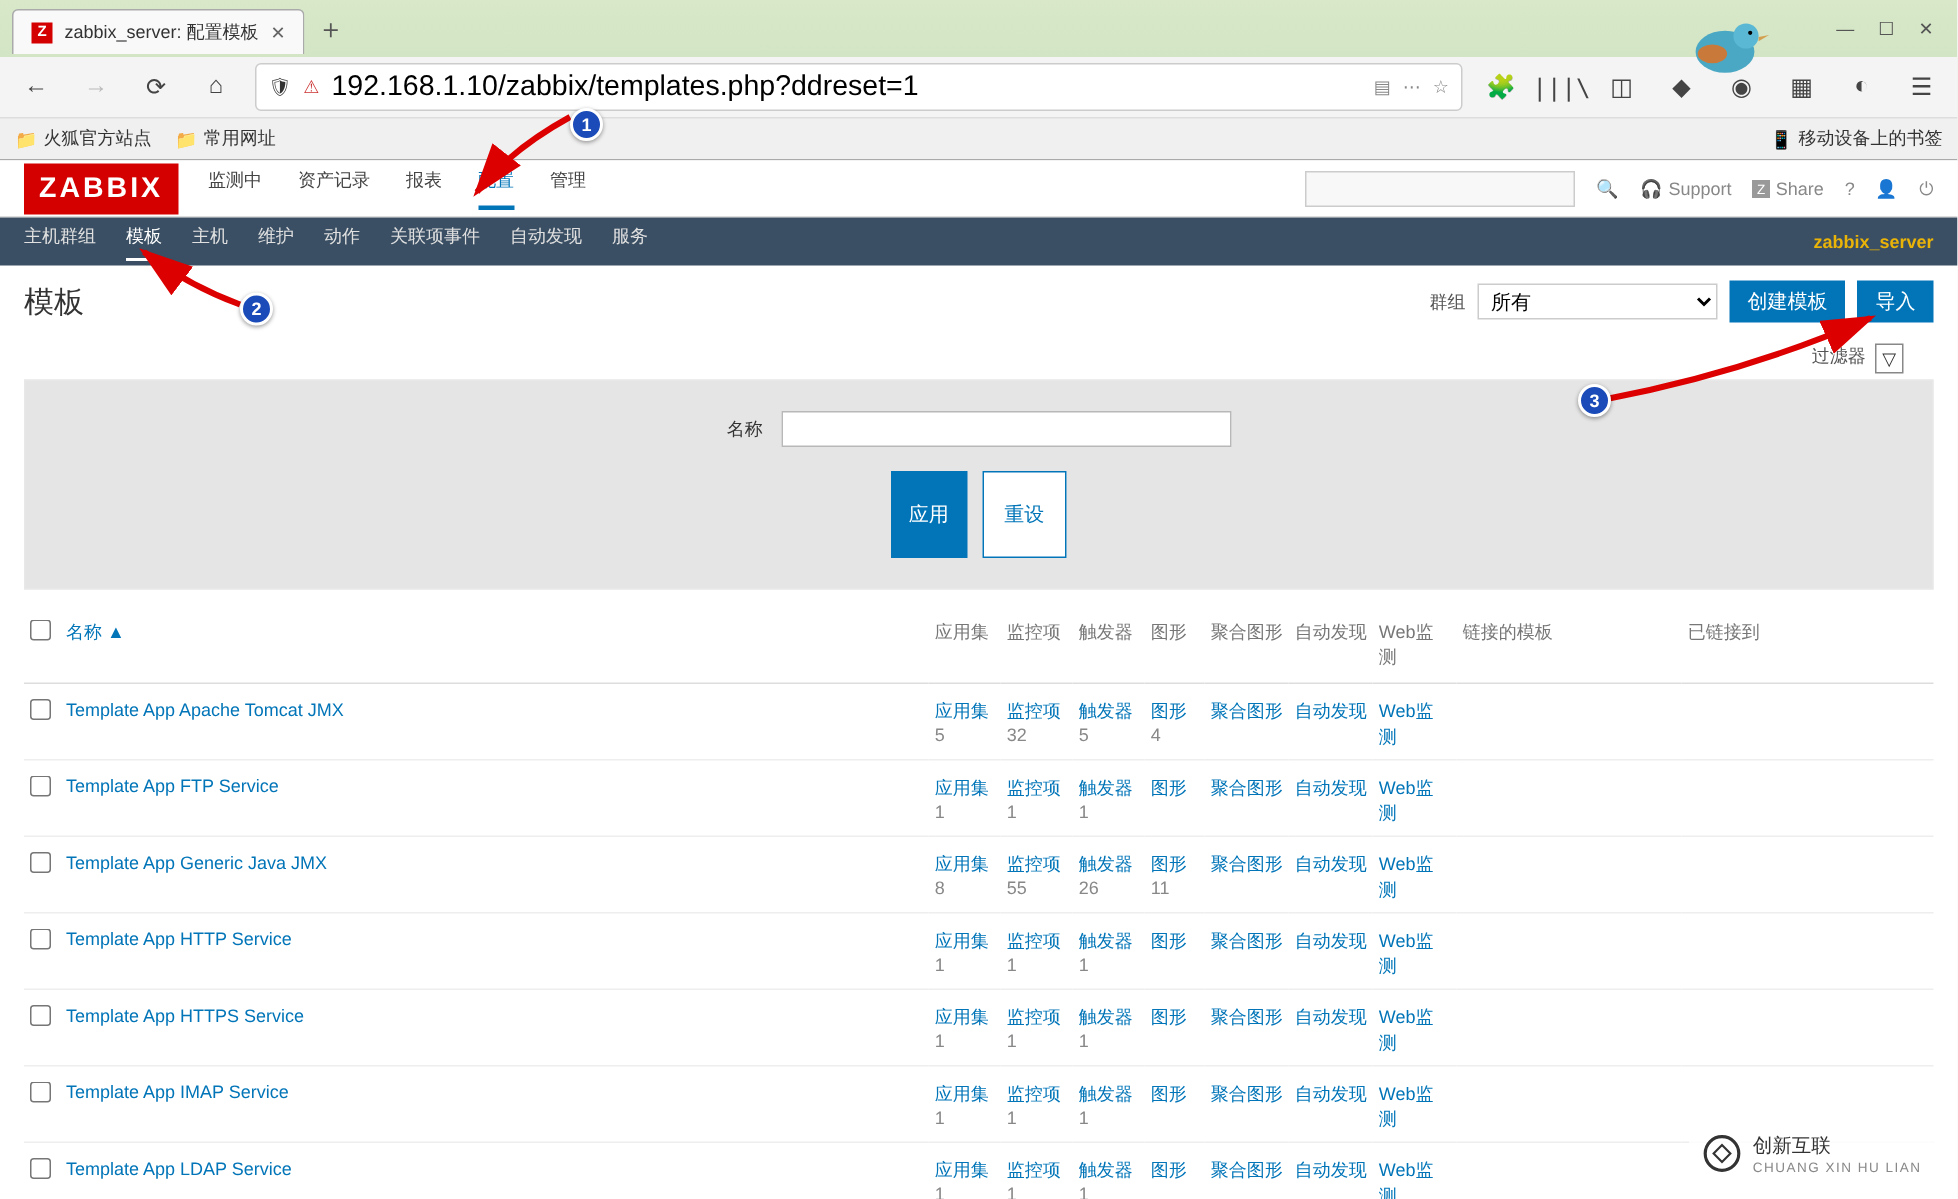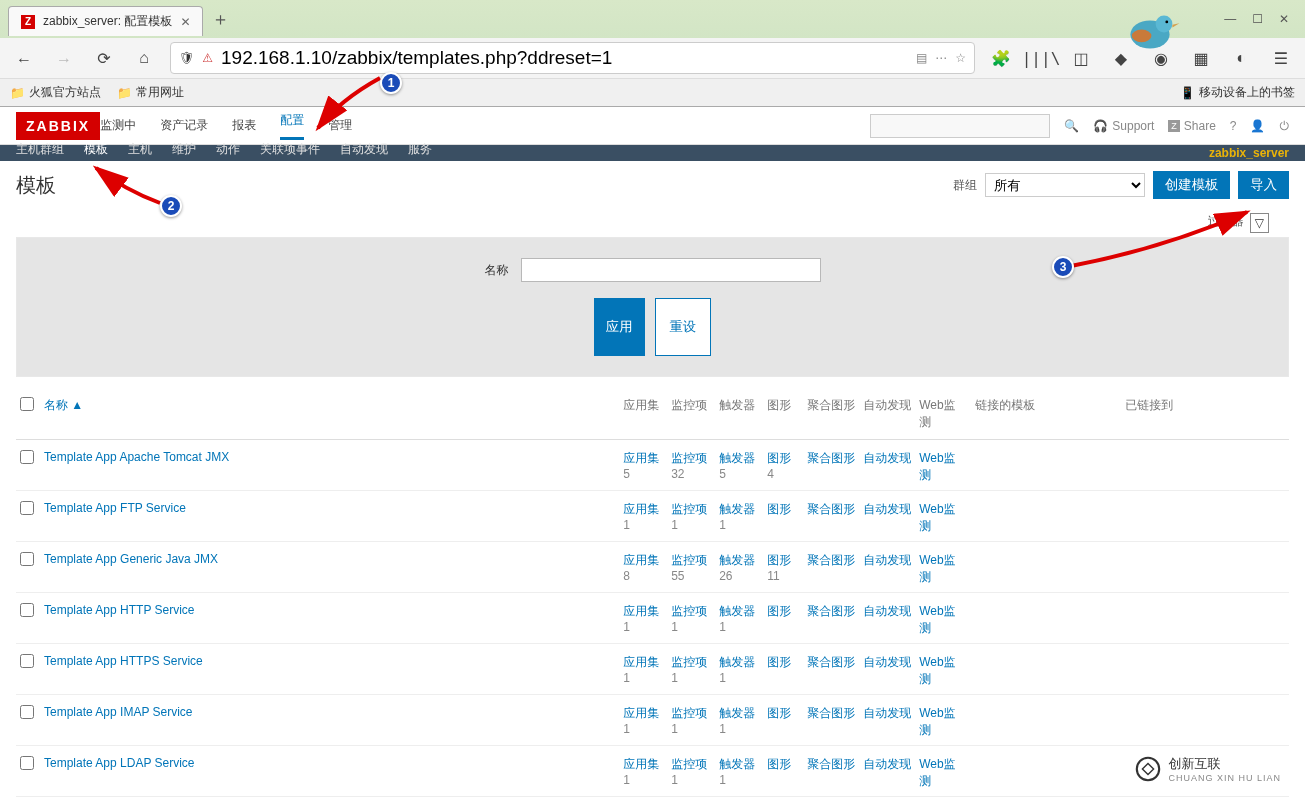--- a/index.html
+++ b/index.html
@@ -17,30 +17,30 @@
 .nav-btn { width: 28px; height: 28px; display: flex; align-items: center; justify-content: center; cursor: pointer; color: #444; font-size: 16px; }
 .addr-bar { flex: 1; display: flex; align-items: center; border: 1px solid #ccc; border-radius: 4px; background: #fff; padding: 4px 8px; gap: 8px; height: 32px; }
 .addr-input { flex: 1; border: none; outline: none; font-size: 19px; }
 .bookmark-bar { display: flex; align-items: center; height: 28px; padding: 2px 10px; gap: 16px; background: #f0f0f0; border-top: 1px solid #ddd; }
 .bm-item { display: flex; align-items: center; gap: 4px; color: #333; cursor: pointer; }
 .bm-right { margin-left: auto; }
 
 
 .zbx { background: #fff; }
 .zbx-top { display: flex; align-items: center; background: #fff; border-bottom: 1px solid #ddd; height: 38px; padding: 0 16px; }
-.zbx-logo { background: #d40000; color: #fff; font-weight: bold; padding: 6px 10px; letter-spacing: 2px; font-size: 14px; }
-.top-nav { display: flex; gap: 24px; align-items: center; }
+.zbx-logo { background: #d40000; color: #fff; font-weight: bold; padding: 6px 10px; letter-spacing: 2px; font-size: 19px; }
+.top-nav { display: flex; margin-left: 20px; gap: 24px; }
 .top-nav a { color: #444; text-decoration: none; cursor: pointer; }
 .top-nav a.active { color: #0275b8; border-bottom: 3px solid #0275b8; padding-bottom: 8px; }
 .top-right { margin-left: auto; display: flex; align-items: center; gap: 14px; }
 .search-box { width: 180px; height: 24px; border: 1px solid #ccc; padding: 2px 6px; background: #f8f8f8; }
 .search-ico { color: #999; }
 .support { color: #888; display: flex; align-items: center; gap: 4px; }
 
-.zbx-sub { background: #3a4f63; color: #fff; display: flex; align-items: center; height: 16px; padding: 0 16px; }
+.zbx-sub { background: #3a4f63; color: #fff; display: flex; align-items: center; height: 32px; padding: 0 16px; }
 .sub-nav { display: flex; gap: 20px; }
 .sub-nav a { color: #e0e0e0; text-decoration: none; cursor: pointer; }
 .sub-nav a.active { color: #fff; border-bottom: 2px solid #fff; padding-bottom: 6px; }
 .sub-right { margin-left: auto; color: #eab308; font-weight: bold; }
 
 .page-head { display: flex; align-items: center; padding: 10px 16px; }
 .page-title { font-size: 20px; color: #333; }
 .head-right { margin-left: auto; display: flex; align-items: center; gap: 8px; }
 .group-label { color: #555; }
 .group-select { border: 1px solid #ccc; padding: 3px 4px; width: 160px; height: 24px; background: #fff; }

